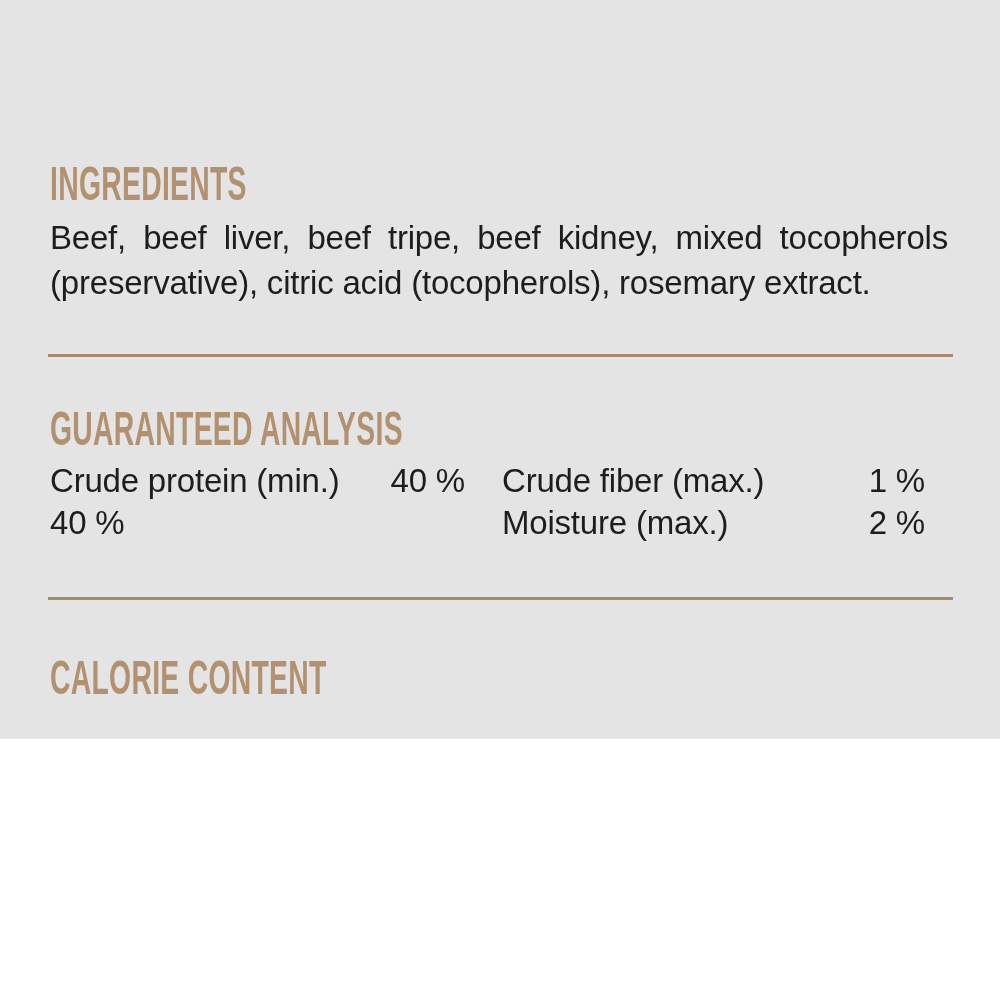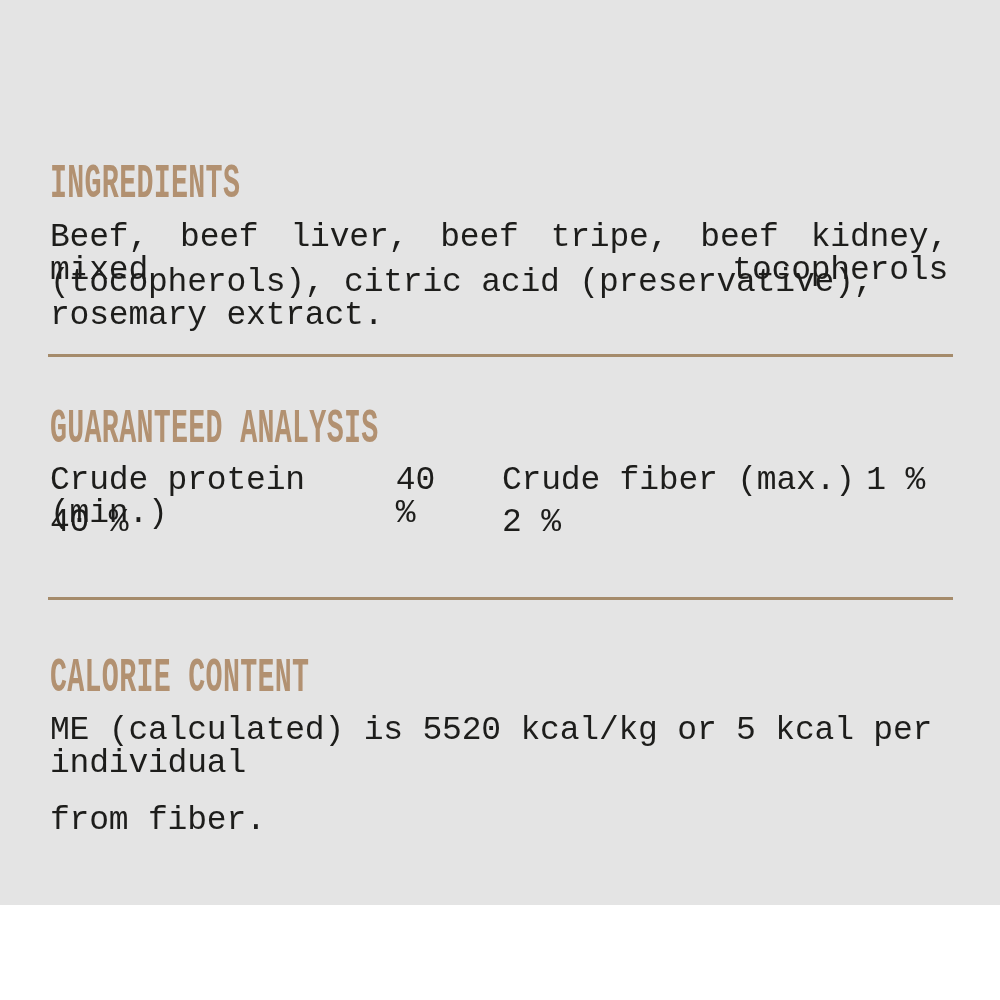--- a/index.html
+++ b/index.html
@@ -4,24 +4,24 @@
 <style>
   :root{
     --bg:#e4e4e4;
     --heading:#b29171;
     --divider:#a58b6b;
     --text:#1d1d1b;
   }
   html,body{margin:0;padding:0;}
   .page{
     position:relative;
-    width:1000px;height:905px;
+    width:1000px;height:739px;
     background:var(--bg);
     overflow:hidden;
-    font-family:Liberation Mono, monospace;
+    font-family:Liberation Sans, sans-serif;
     color:var(--text);
   }
   .heading{
     position:absolute;left:50px;
     font-size:48px;font-weight:700;line-height:1;
     color:var(--heading);
     white-space:nowrap;
     transform:scaleX(0.59);
     transform-origin:left center;
     letter-spacing:0.5px;
@@ -51,21 +51,21 @@
   .ga-col.c2{width:423px;}
   .ga-value{text-align:left;}
 </style>
 </head>
 <body>
 
 <div class="page">
 
   <div class="heading" style="top:160px;">INGREDIENTS</div>
   <div class="body-line justify-line" style="top:221px;">Beef, beef liver, beef tripe, beef kidney, mixed tocopherols</div>
-  <div class="body-line" style="top:266px;">(tocopherols), citric acid (preservative), rosemary extract.</div>
+  <div class="body-line" style="top:266px;">(preservative), citric acid (tocopherols), rosemary extract.</div>
 
   <div class="divider" style="top:354px;"></div>
 
   <div class="heading" style="top:405px;">GUARANTEED ANALYSIS</div>
 
   <div class="ga-row" style="top:464px;">
     <div class="ga-col c1">
       <span class="ga-label">Crude protein (min.)</span>
       <span class="ga-value">40 %</span>
     </div>
@@ -75,23 +75,23 @@
       <span class="ga-value">1 %</span>
     </div>
   </div>
 
   <div class="ga-row" style="top:506px;">
     <div class="ga-col c1">
       <span class="ga-value">40 %</span>
     </div>
     <div class="ga-gap"></div>
     <div class="ga-col c2">
+      <span class="ga-label">Moisture (max.)</span>
       <span class="ga-value">2 %</span>
     </div>
   </div>
 
   <div class="divider" style="top:597px;"></div>
 
   <div class="heading" style="top:654px;">CALORIE CONTENT</div>
-  <div class="body-line" style="top:714px;">ME (calculated) is 5520 kcal/kg or 5 kcal per individual</div>
   <div class="body-line" style="top:804px;">from fiber.</div>
 
 </div>
 
 </body></html>

